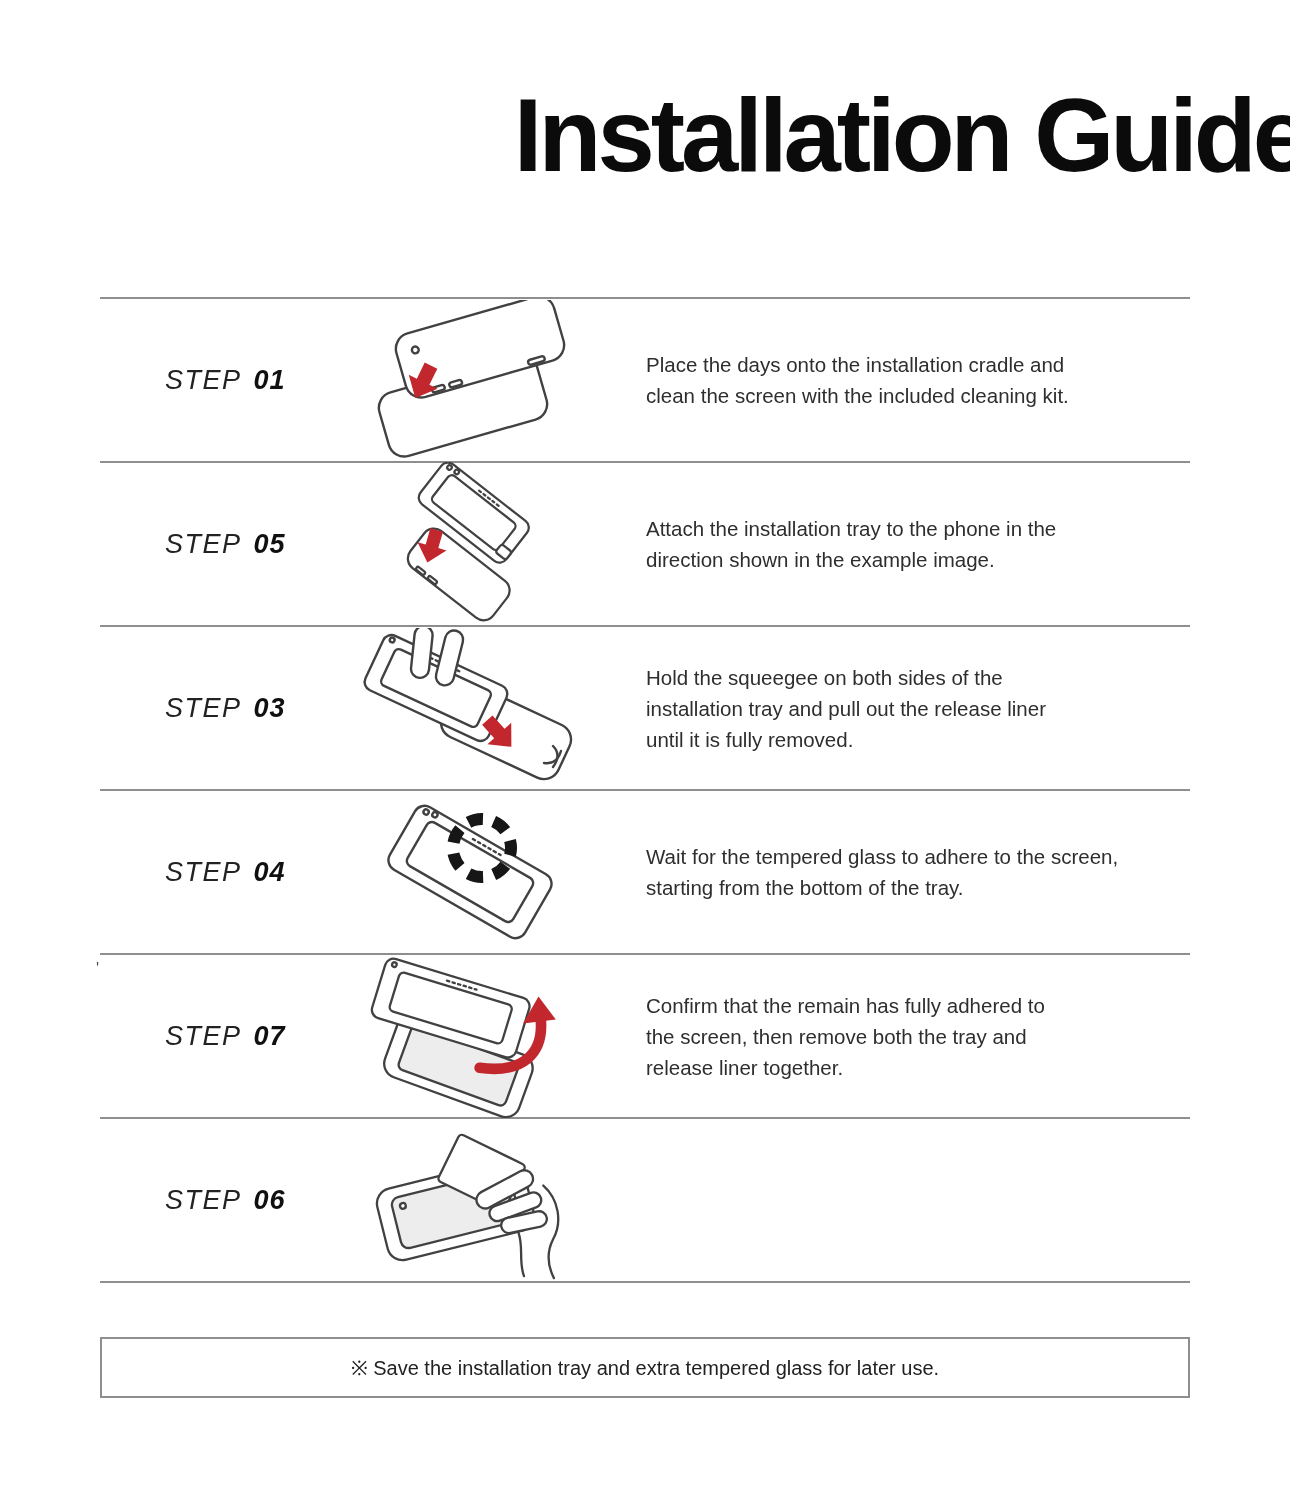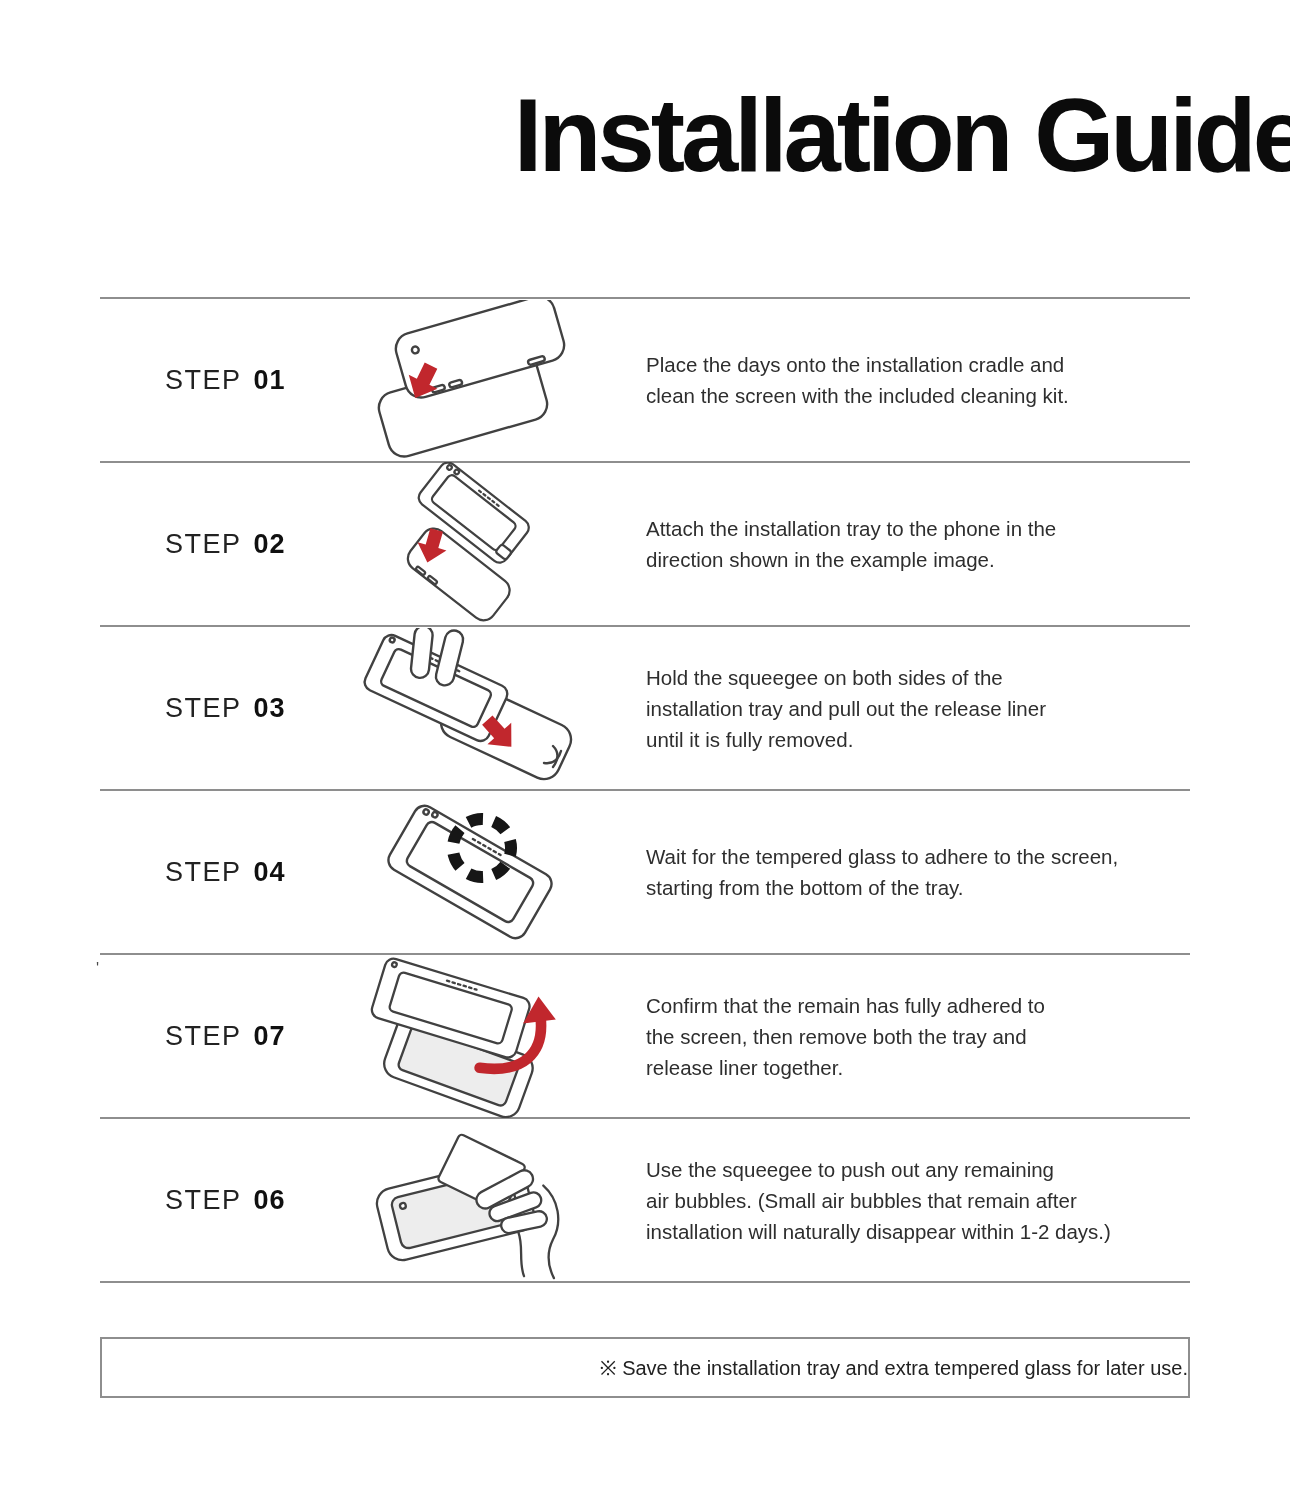--- a/index.html
+++ b/index.html
@@ -13,32 +13,32 @@
     letter-spacing:-4px; color:#0b0b0b; line-height:1.05; white-space:nowrap;
   }
   .steps {
     position:absolute; top:297px; left:100px; width:1090px;
     border-bottom:2px solid #8e8e8e;
   }
   .step-row {
     display:flex; align-items:center; height:164px;
     border-top:2px solid #8e8e8e; padding-left:65px; box-sizing:border-box;
   }
-  .step-label { width:195px; flex:none; white-space:nowrap; }
+  .step-label { width:195px; flex:none; white-space:nowrap;font-style:italic; }
   .step-word { font-size:27px; letter-spacing:1.5px; color:#222222; }
   .step-num  { font-size:27px; font-weight:bold; letter-spacing:1px; color:#101010; margin-left:12px; }
   .step-illo { width:220px; height:164px; flex:none; display:flex; align-items:center; justify-content:center; }
   .step-desc {
     flex:none; width:580px; margin-left:66px;
     font-size:20.5px; line-height:31px; color:#2e2e2e; white-space:pre-line;
   }
   .footer-box {
     position:absolute; top:1337px; left:100px; width:1090px; height:61px;
     box-sizing:border-box; border:2px solid #8e8e8e;
-    display:flex; align-items:center; justify-content:flex-end;
+    display:flex; align-items:center; justify-content:center;
     font-size:20px; color:#222222;
   }
   .stray { position:absolute; left:96px; top:960px; font-size:16px; color:#4a4a4a; }
   svg .ink { stroke:#414141; stroke-width:2.4; stroke-linejoin:round; stroke-linecap:round; fill:#ffffff; }
 </style>
 </head>
 <body>
 
 <div class="page">
 
@@ -66,21 +66,21 @@
           </g>
           <polygon fill="#C1272D" transform="translate(64,80) rotate(26)" points="-7,-16 7,-16 7,2 16,2 0,20 -16,2 -7,2"></polygon>
         </svg>
       </div>
       <div class="step-desc">Place the days onto the installation cradle and
 clean the screen with the included cleaning kit.</div>
     </div>
 
     <div class="step-row">
       <div class="step-label">
-        <span class="step-word">STEP</span><span class="step-num">02</span>
+        <span class="step-word">STEP</span><span class="step-num">05</span>
       </div>
       <div class="step-illo">
         <svg width="220" height="164" viewBox="0 0 220 175">
           <g class="ink">
             <g transform="translate(98,120) rotate(38)">
               <rect x="-56" y="-25" width="112" height="50" rx="13"></rect>
               <rect x="-40" y="20" width="11" height="4" rx="2"></rect>
               <rect x="-24" y="20" width="11" height="4" rx="2"></rect>
             </g>
             <g transform="translate(114,54) rotate(38)">
@@ -203,23 +203,20 @@
                 <rect x="-28" y="-8" width="56" height="16" rx="8"></rect>
               </g>
             <g transform="translate(166,108) rotate(-12)">
                 <rect x="-24" y="-8" width="48" height="16" rx="8"></rect>
               </g>
             <path fill="none" d="M 186,70 C 202,84 206,108 196,126 C 190,138 190,152 197,166"></path>
             <path fill="none" d="M 160,118 C 166,134 160,148 166,164"></path>
           </g>
         </svg>
       </div>
-      <div class="step-desc">Use the squeegee to push out any remaining
-air bubbles. (Small air bubbles that remain after
-installation will naturally disappear within 1-2 days.)</div>
     </div>
 
   </div>
 
   <span class="stray">'</span>
 
   <div class="footer-box">
     <span>※ Save the installation tray and extra tempered glass for later use.</span>
   </div>
 

